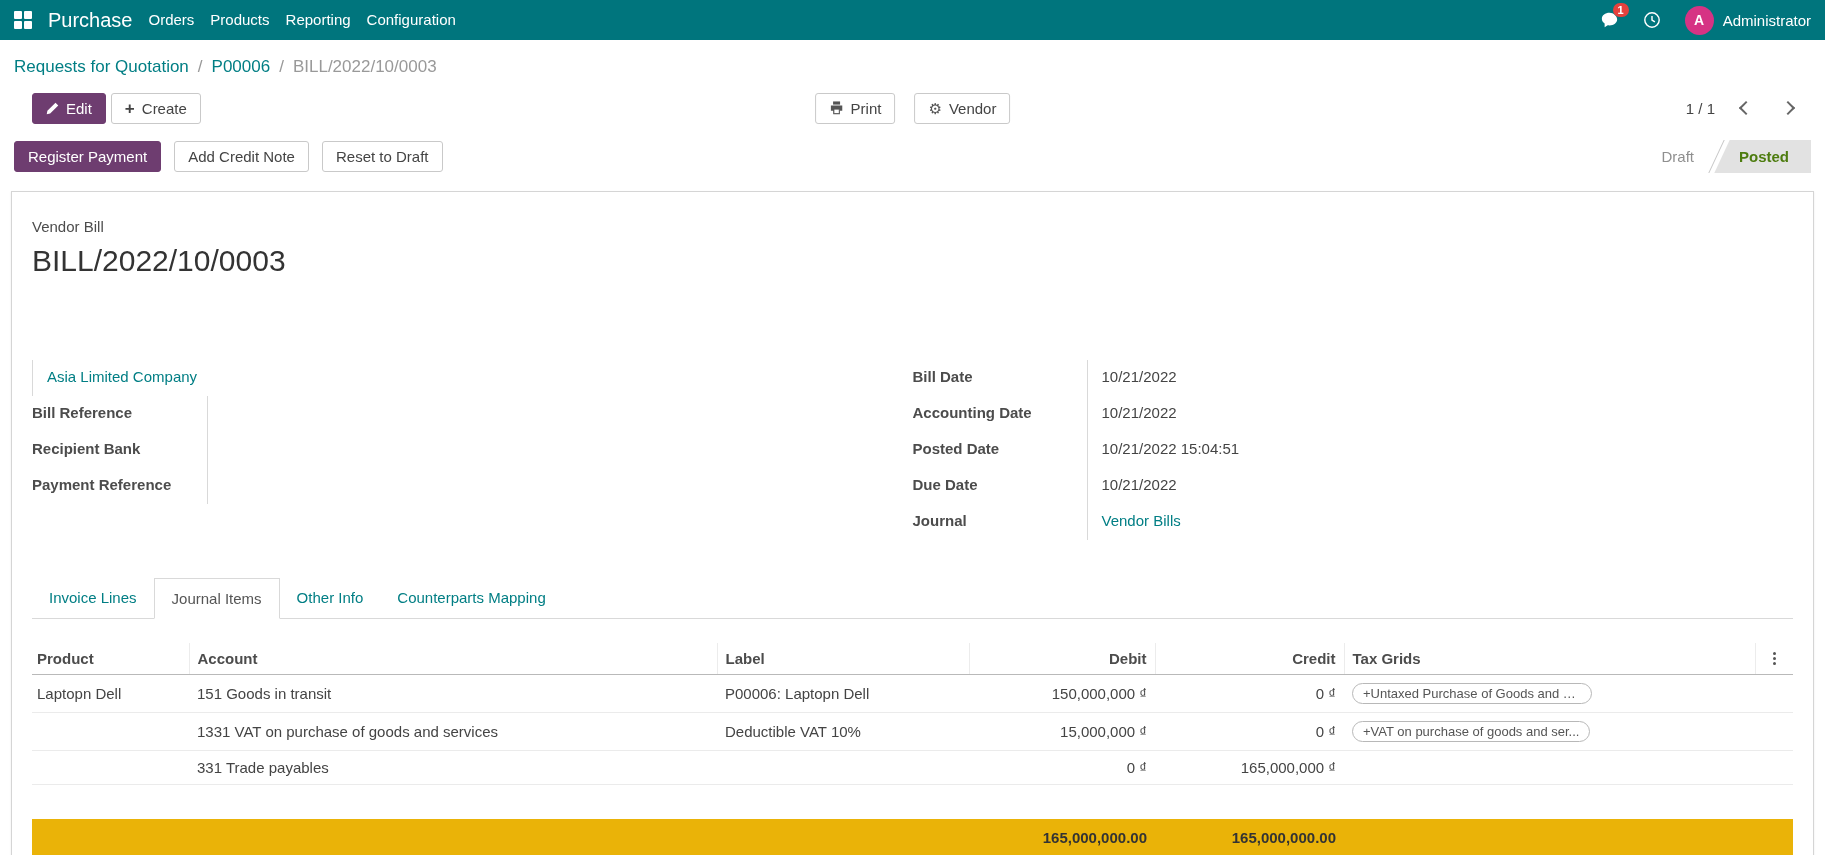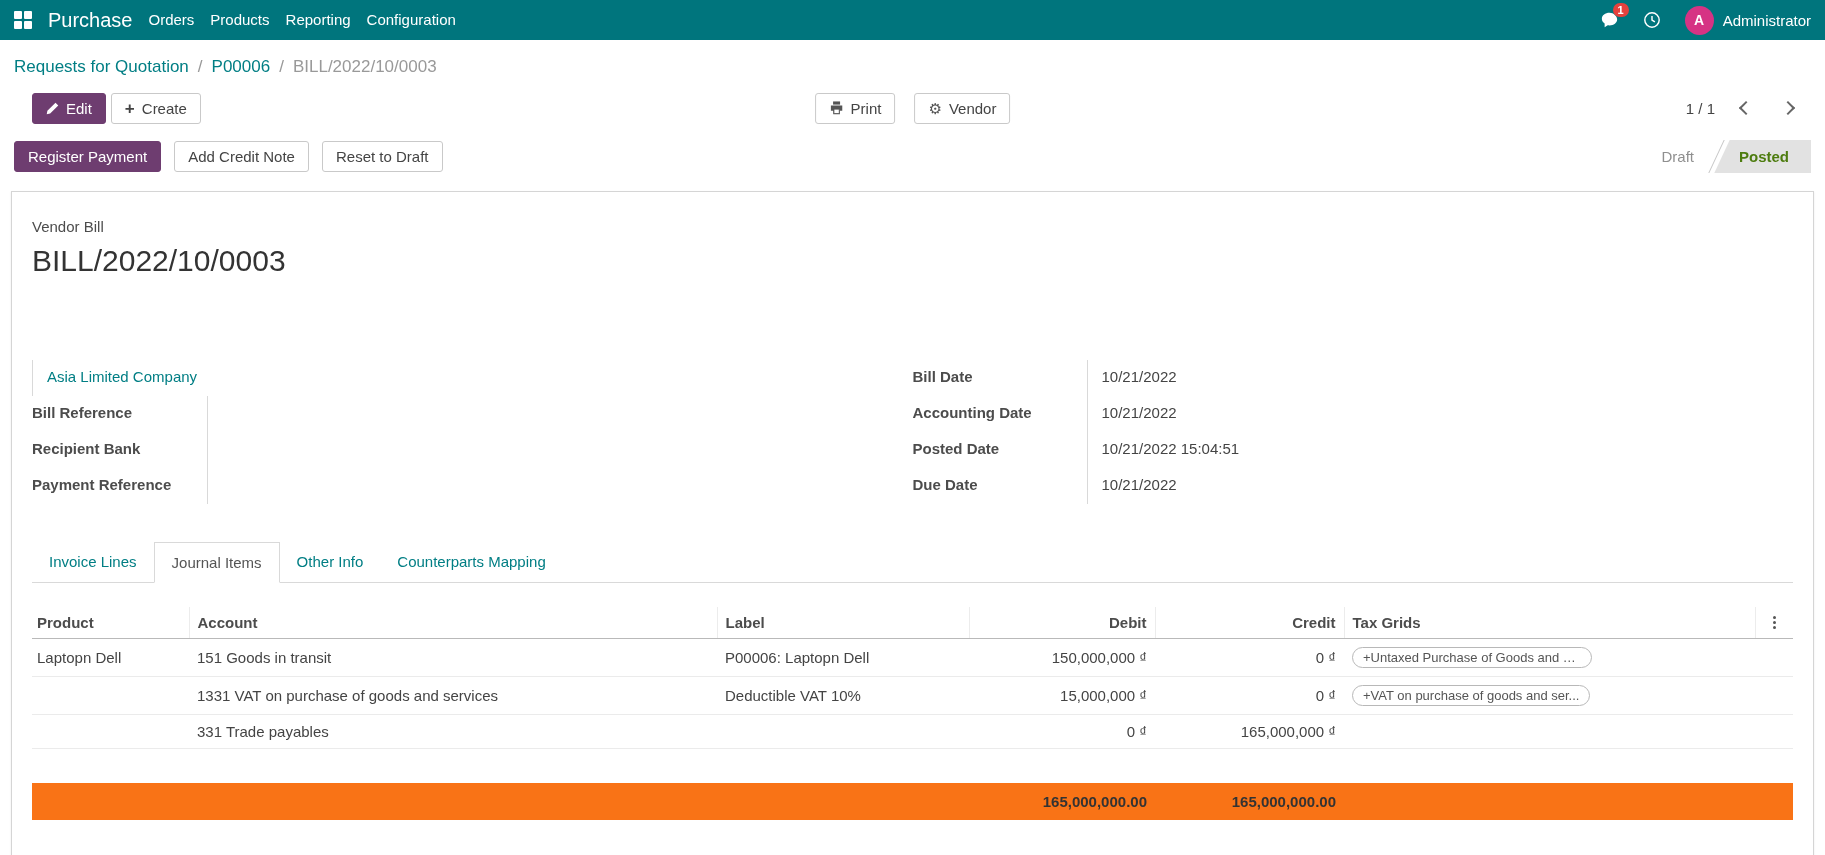--- a/index.html
+++ b/index.html
@@ -72,21 +72,21 @@
 
   
   .jtable{width:100%;border-collapse:collapse;table-layout:fixed;margin-top:24px;}
   .jtable th{font-weight:bold;color:#4c4c4c;text-align:left;padding:7px 8px;border-bottom:1px solid #b9b9b9;border-right:1px solid #ececec;font-size:15px;cursor:pointer;white-space:nowrap;}
   .jtable th:last-child{border-right:none;}
   .jtable td{padding:8px;border-bottom:1px solid #ebebeb;font-size:15px;color:#444;vertical-align:middle;white-space:nowrap;overflow:hidden;}
   .jtable .num{text-align:right;}
   .jtable th:first-child,.jtable td:first-child{padding-left:5px;}
   .tax-pill{display:inline-block;max-width:240px;border:1px solid #b8b8b8;border-radius:11px;padding:2px 10px;font-size:13px;color:#555;white-space:nowrap;overflow:hidden;text-overflow:ellipsis;vertical-align:middle;background:#fff;}
   .jtable tfoot .spacer-row td{border-bottom:none;height:34px;padding:0;background:#fff;}
-  .jtable tfoot .totals-row td{background:#f97316;border-bottom:none;font-weight:bold;color:#333;padding:10px 8px;font-size:15px;}
+  .jtable tfoot .totals-row td{background:#eab308;border-bottom:none;font-weight:bold;color:#333;padding:10px 8px;font-size:15px;}
   .dots-icon{display:flex;flex-direction:column;gap:2px;align-items:center;cursor:pointer;}
   .dots-icon span{width:3px;height:3px;border-radius:50%;background:#555;}
 </style>
 </head>
 <body>
 
 <nav class="navbar">
   <div class="apps-icon">
       <span></span>
       <span></span>
@@ -210,20 +210,24 @@
         <div class="flabel">Accounting Date</div>
         <div class="fvalue"><span>10/21/2022</span></div>
       </div>
       <div class="frow">
         <div class="flabel">Posted Date</div>
         <div class="fvalue"><span>10/21/2022 15:04:51</span></div>
       </div>
       <div class="frow">
         <div class="flabel">Due Date</div>
         <div class="fvalue"><span>10/21/2022</span></div>
+      </div>
+      <div class="frow">
+        <div class="flabel">Journal</div>
+        <div class="fvalue"><span class="link">Vendor Bills</span></div>
       </div>
     </div>
   </div>
 
   <div class="tabs">
     <div class="tab">Invoice Lines</div>
     <div class="tab active">Journal Items</div>
     <div class="tab">Other Info</div>
     <div class="tab">Counterparts Mapping</div>
   </div>

